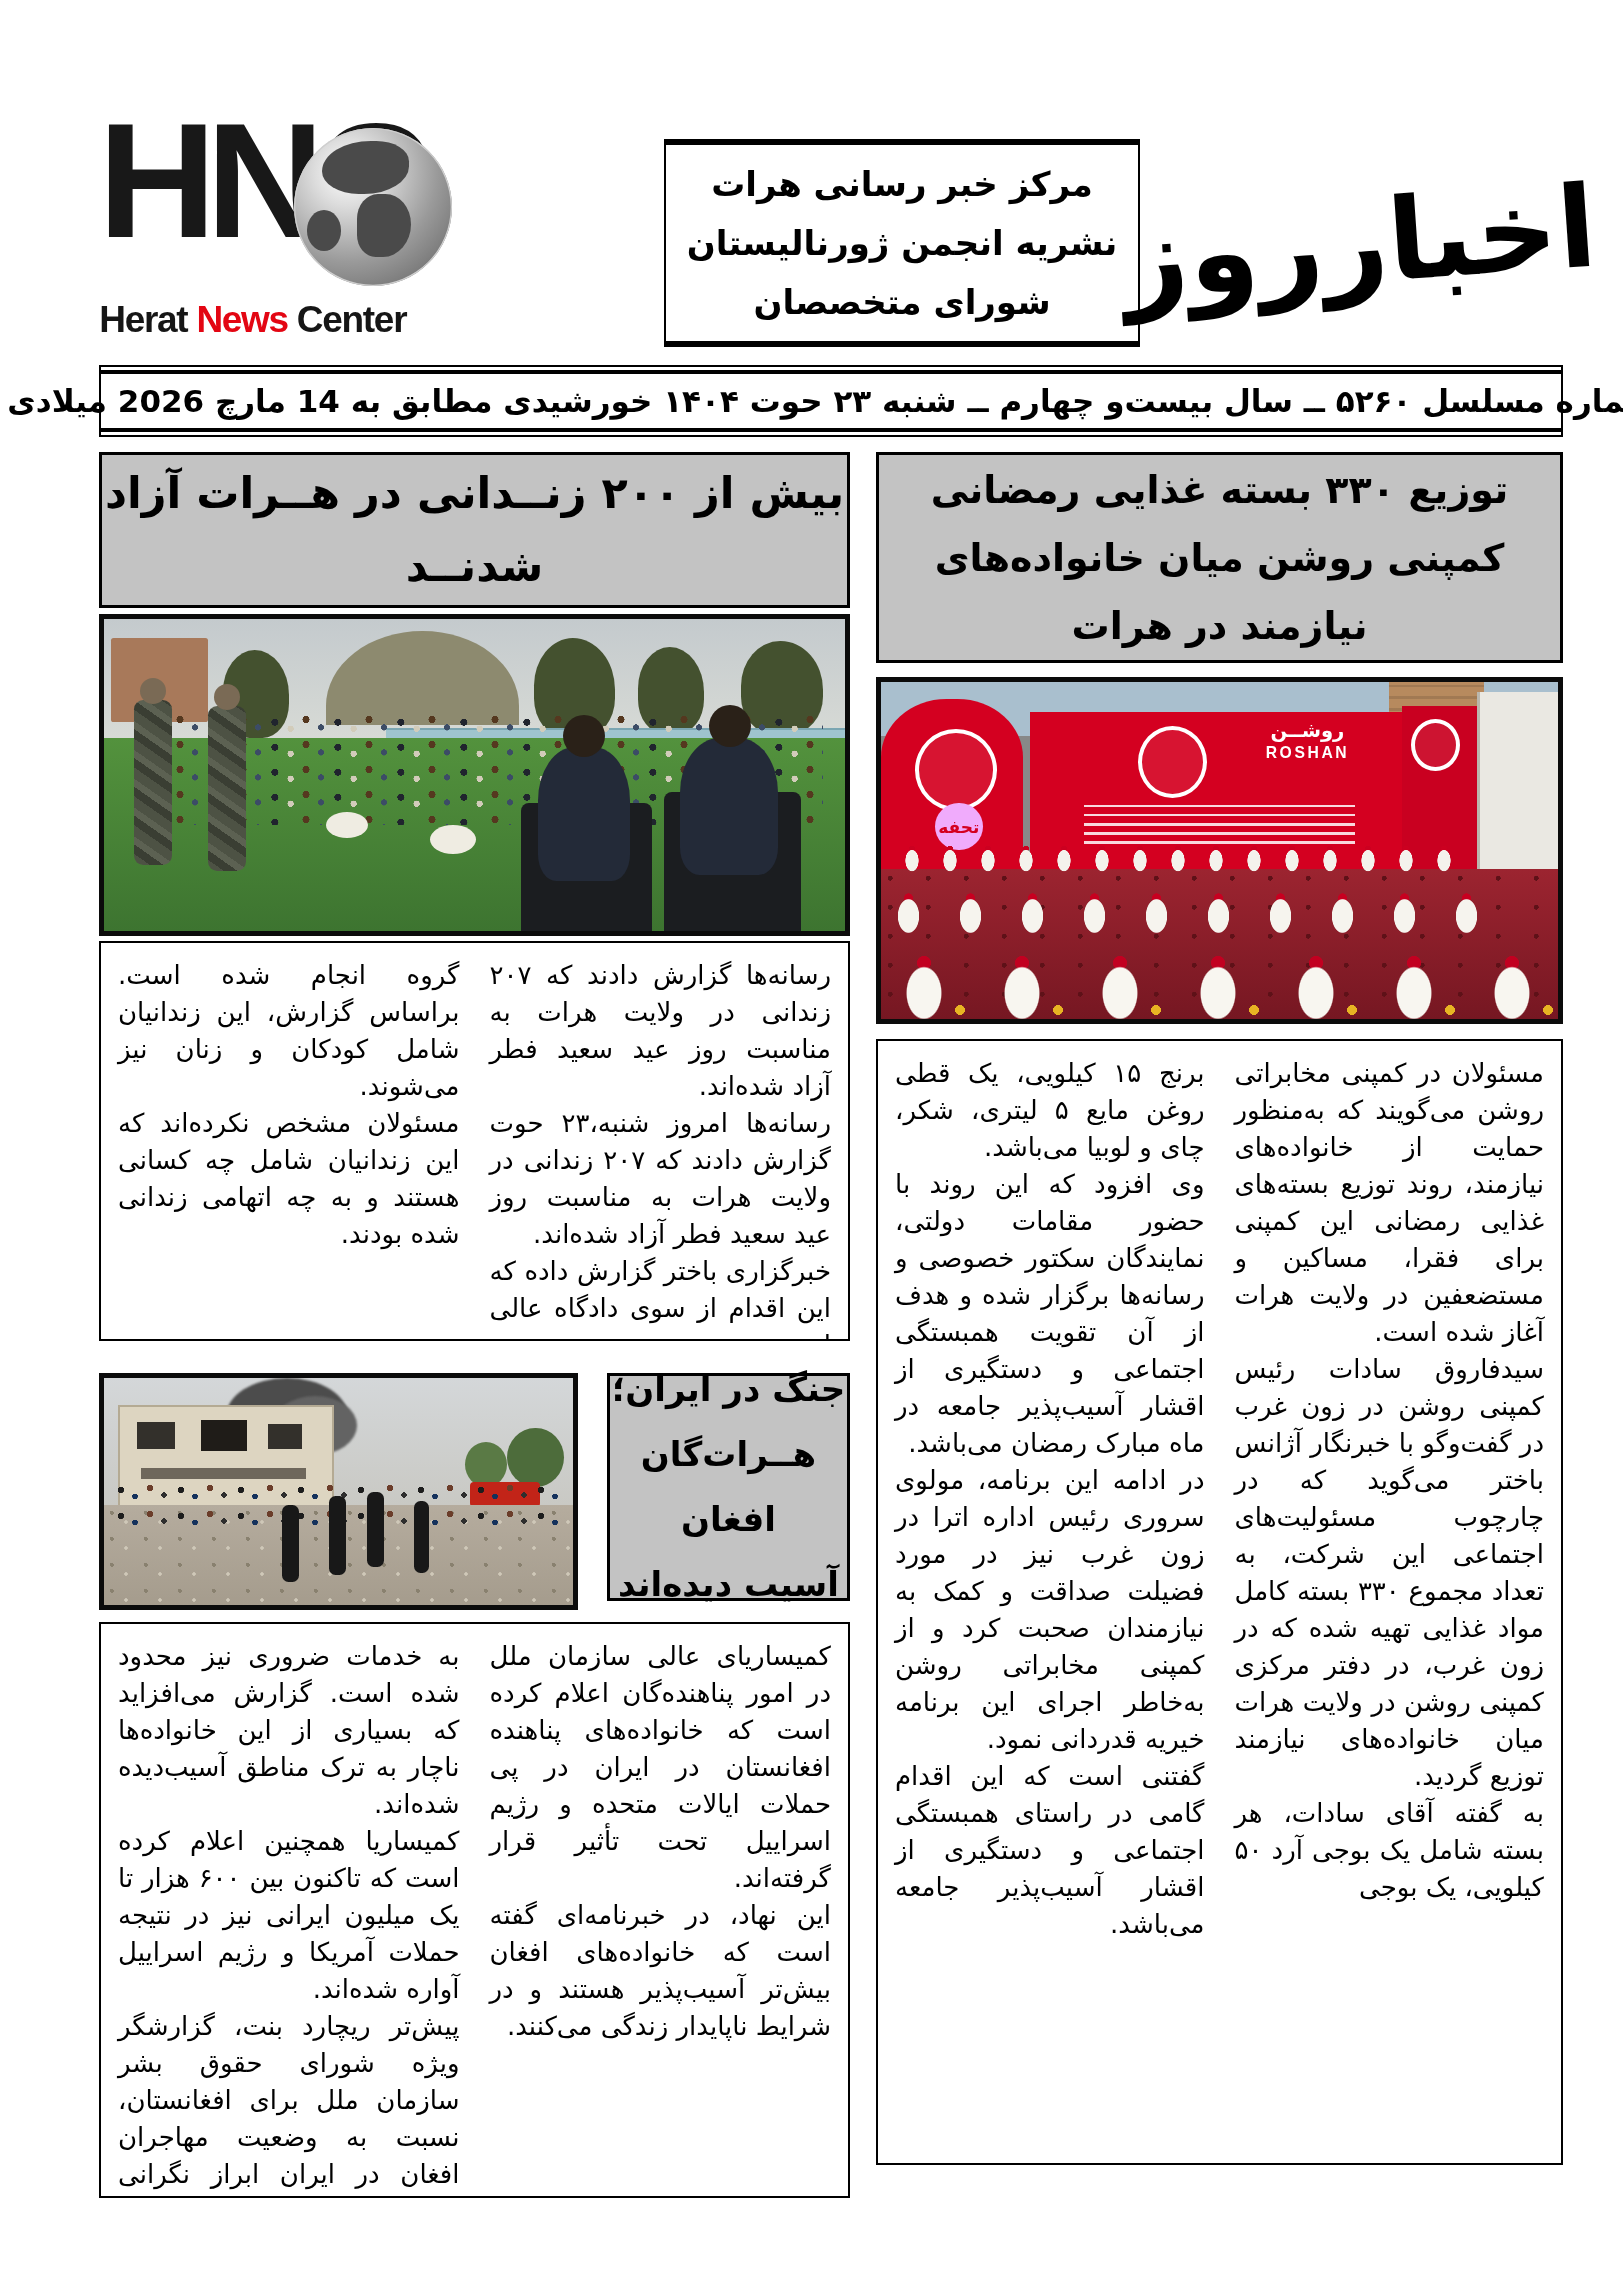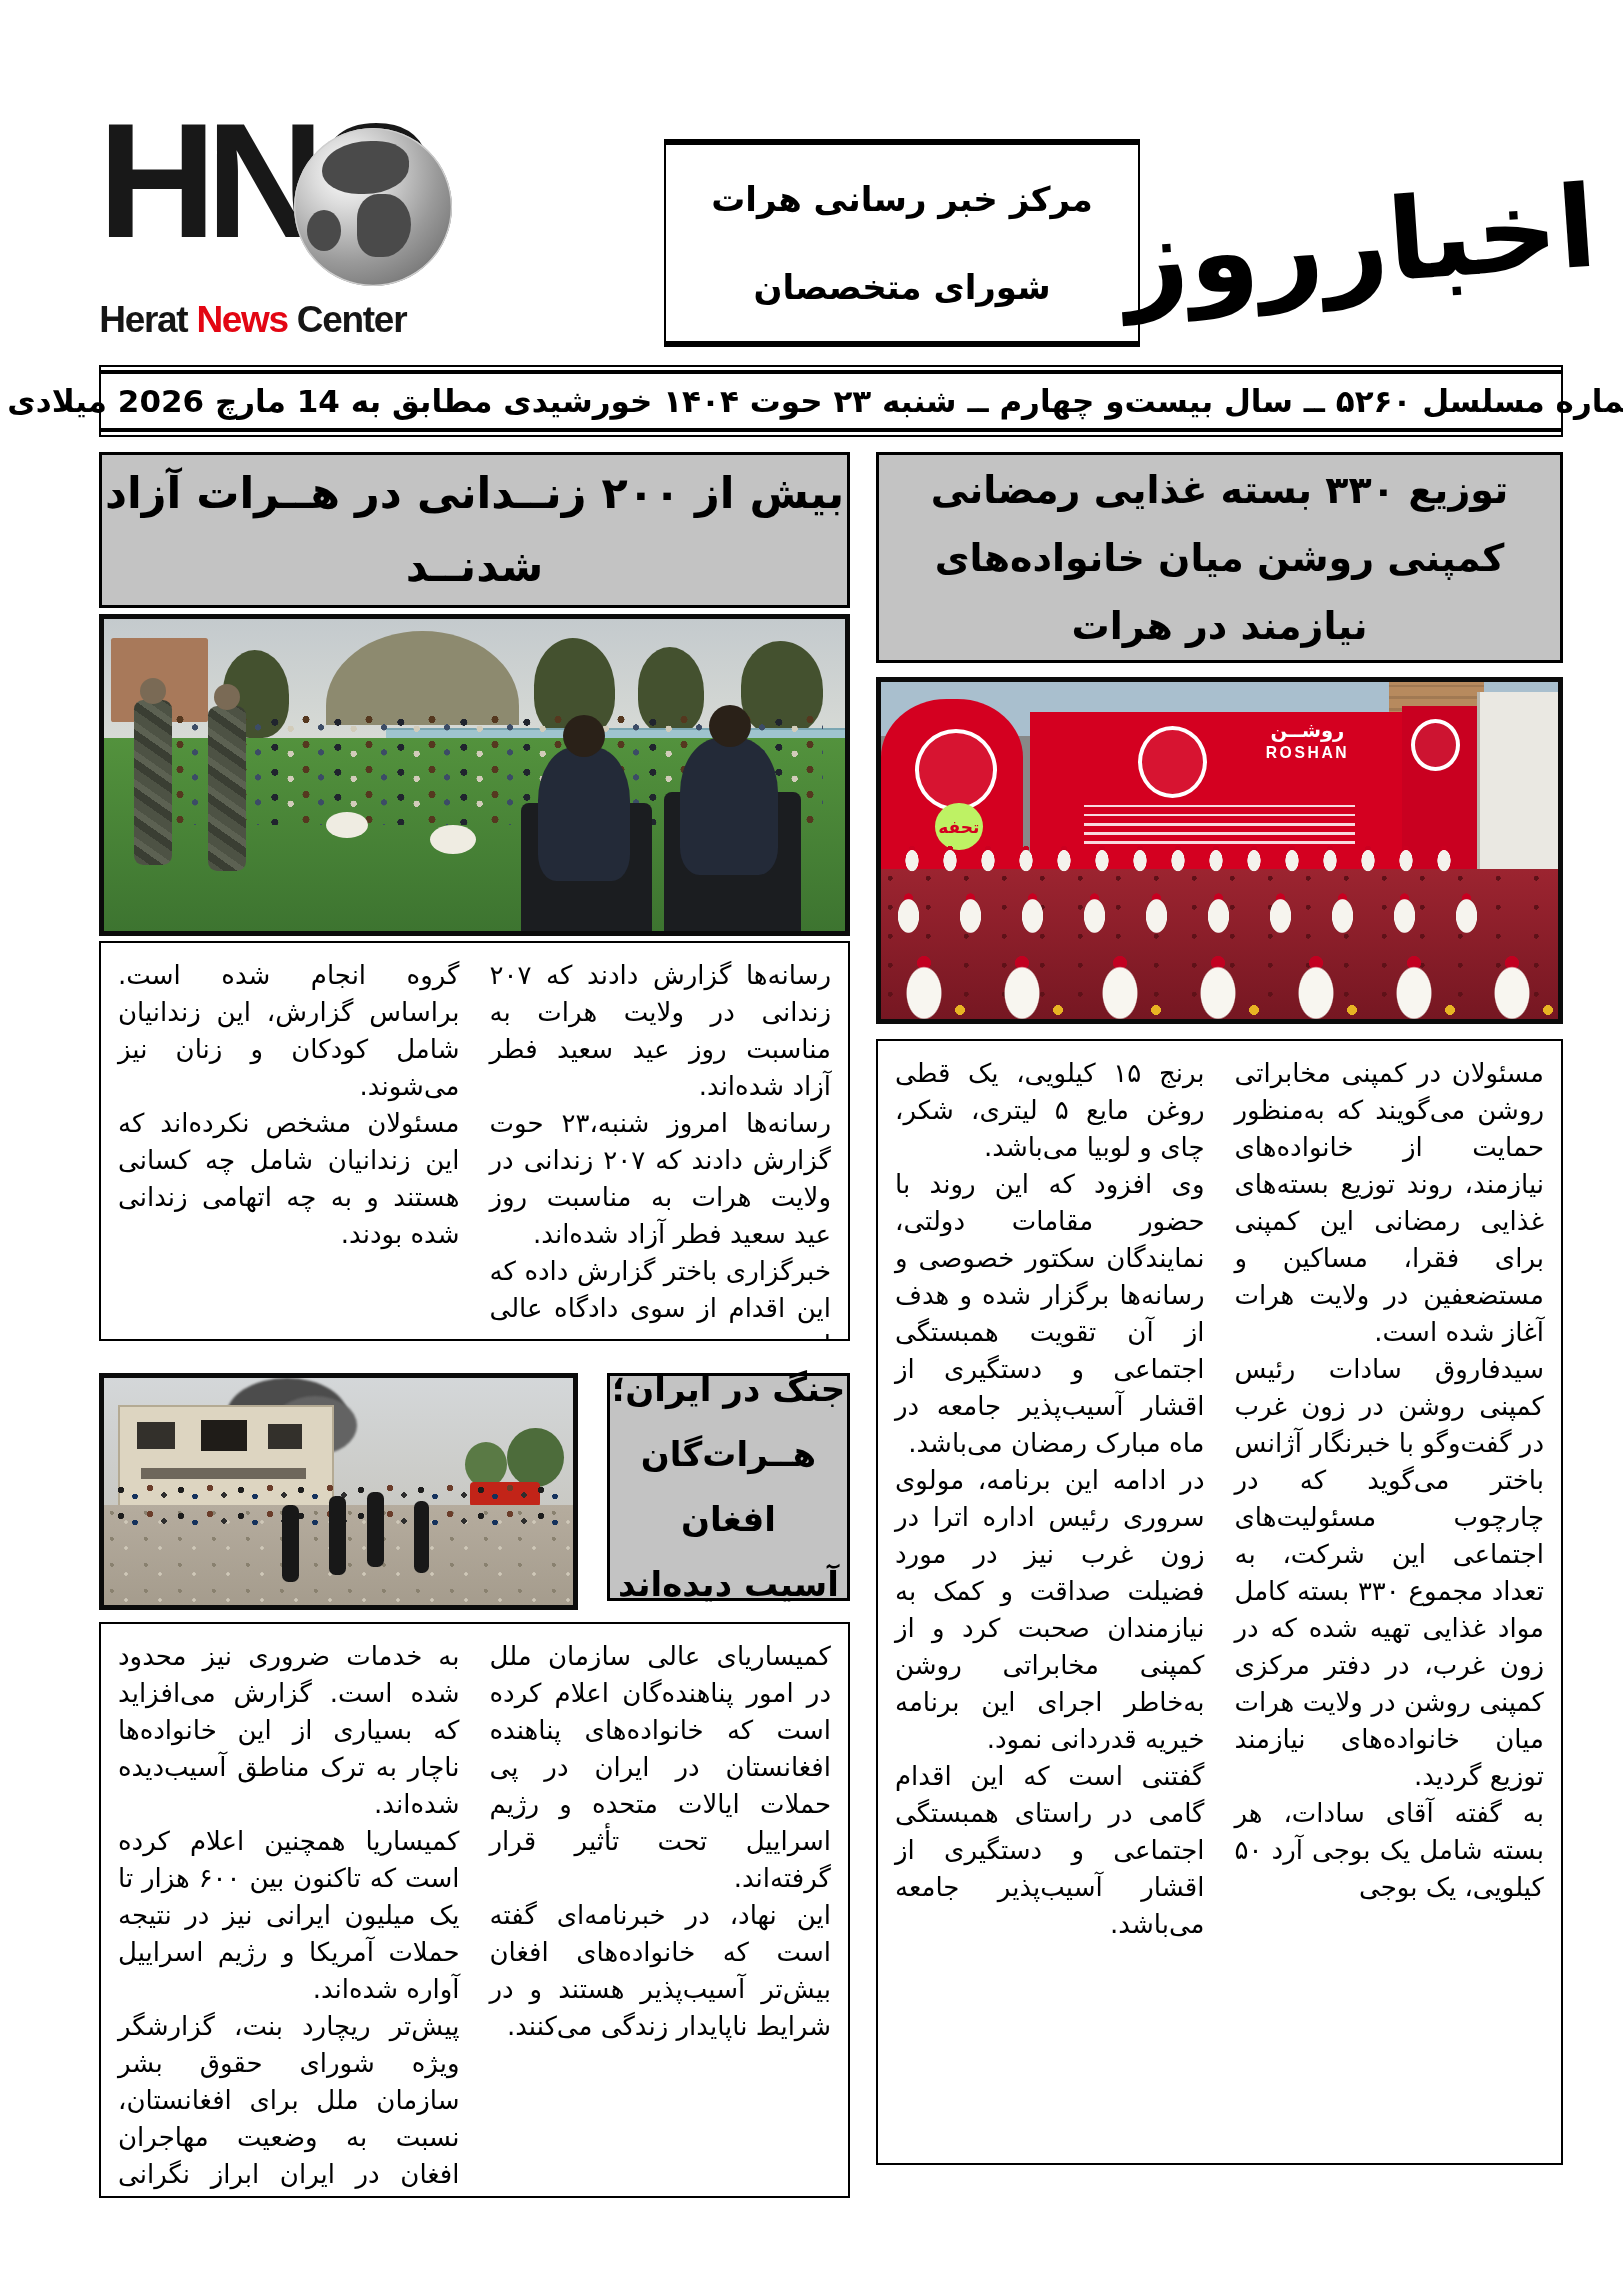--- a/index.html
+++ b/index.html
@@ -134,21 +134,21 @@
   .p3-white{right:0;top:3%;width:12%;height:76%;background:#eae8e2;border-left:3.3px solid #bab7ae;box-sizing:border-box;}
   .ring{border:4.6px solid #fff;border-radius:50%;background:rgba(255,255,255,.08);}
   .r1{left:5%;top:14%;width:11%;height:22%;}
   .r2{left:38%;top:13%;width:9%;height:19%;}
   .r3{right:14.5%;top:11%;width:6%;height:13%;}
   .p3-roshan{left:56%;top:11%;width:14%;text-align:center;color:#fff;font-weight:700;}
   .p3-roshan .fa{font-size:19.6px;line-height:23.6px;}
   .p3-roshan .en{font-family:"Liberation Sans",sans-serif;font-size:15.7px;letter-spacing:2.6px;line-height:19.6px;}
   .p3-slogan{left:30%;top:36%;width:40%;height:12%;
     background-image:repeating-linear-gradient(0deg,rgba(255,255,255,.85) 0 2.6px,transparent 2.6px 9.2px);}
-  .p3-tohfa{left:8%;top:36%;color:#d40020;background:#bef264;border-radius:50%;width:7%;height:14%;
+  .p3-tohfa{left:8%;top:36%;color:#d40020;background:#f0abfc;border-radius:50%;width:7%;height:14%;
             display:flex;align-items:center;justify-content:center;font-weight:700;font-size:17px;}
   .p3-floor{left:0;right:0;bottom:0;height:44.5%;background:linear-gradient(#9c2430,#761722);}
   .p3-carpet{left:0;right:0;bottom:0;height:44.5%;
     background-image:radial-gradient(circle 3.9px at 9.2px 9.2px,#5e1118 60%,transparent 64%);
     background-size:38px 29px;}
   .sacks{position:absolute;}
   .sacks-far{left:2%;right:13%;top:46%;height:15%;
     background-image:
       radial-gradient(ellipse 11px 17.7px at 17px 23.6px,#f4f2ec 58%,transparent 62%),
       radial-gradient(circle 4.6px at 17px 11.8px,#cc0020 62%,transparent 66%);
@@ -186,20 +186,21 @@
     <div class="globe">
       <div class="land l1"></div>
       <div class="land l2"></div>
       <div class="land l3"></div>
     </div>
     <div class="logo-tagline"><span>Herat</span> <span class="red">News</span> <span>Center</span></div>
   </div>
 
   <div class="abs masthead-box">
     <div>مرکز خبر رسانی هرات</div>
+    <div>نشریه انجمن ژورنالیستان</div>
     <div>شورای متخصصان</div>
   </div>
 
   <div class="abs paper-title">اخبارروز</div>
 
   <div class="abs datebar">
     <div class="datebar-inner">شماره مسلسل ۵۲۶۰ ــ سال بیست‌و چهارم ــ شنبه ۲۳ حوت ۱۴۰۴ خورشیدی مطابق به 14 مارچ 2026 میلادی</div>
   </div>
 
   <div class="abs hbox h1">بیش از ۲۰۰ زنــدانی در هــرات آزاد

